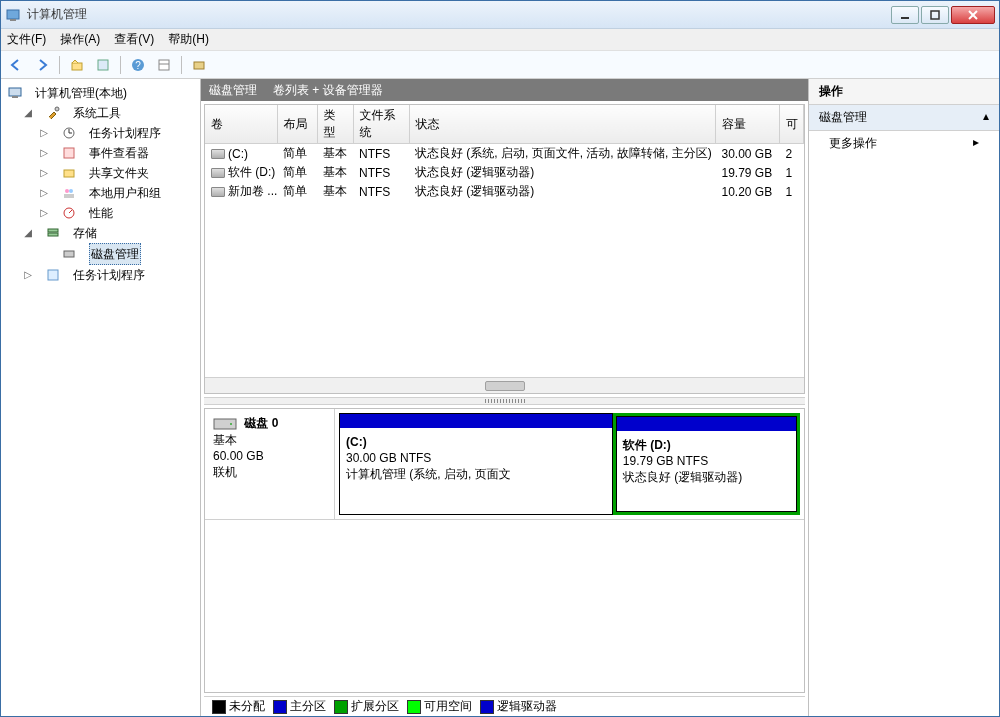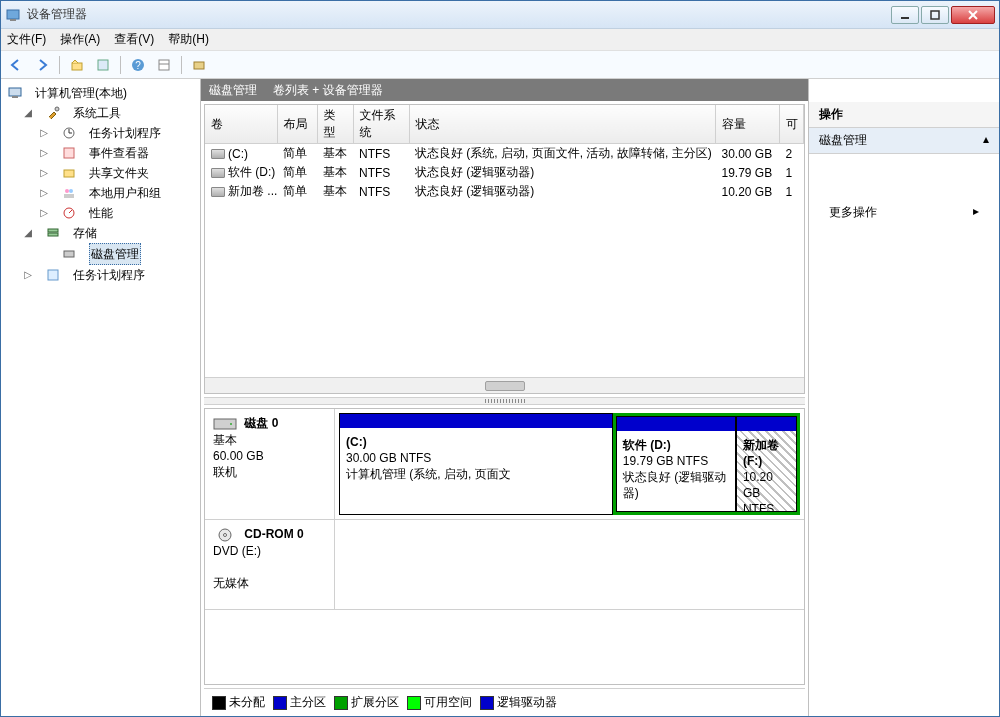--- a/index.html
+++ b/index.html
@@ -40,42 +40,42 @@
 .disk-label-cell { width: 130px; padding: 6px 8px; border-right: 1px solid #d0d0d0; font-size: 12px; line-height: 16px; }
 .disk-label-cell .dicon { width: 24px; height: 16px; display: inline-block; vertical-align: middle; margin-right: 4px; }
 .disk-parts { flex: 1; display: flex; padding: 4px; gap: 0; }
 .part { border: 1px solid #000; flex: 1; position: relative; margin: 0; }
 .part .part-header { height: 14px; background: #0000cc; }
 .part.primary .part-header { background: #0000cc; }
 .part .part-body { padding: 6px 6px; font-size: 12px; line-height: 16px; height: 80px; overflow: hidden; }
 .ext-group { border: 3px solid #00a000; display: flex; flex: 2; }
 .ext-group .part { border: 1px solid #000; }
 .hatched { background: repeating-linear-gradient(45deg, #fff 0, #fff 4px, #c0c0c0 4px, #c0c0c0 6px); }
-.legend { height: 28px; border-top: 1px solid #d0d0d0; display: flex; align-items: center; padding: 0 8px; gap: 8px; font-size: 12px; margin: 0 3px; }
+.legend { height: 20px; border-top: 1px solid #d0d0d0; display: flex; align-items: center; padding: 0 8px; gap: 8px; font-size: 12px; margin: 0 3px; }
 .legend .sw { width: 14px; height: 14px; display: inline-block; border: 1px solid #333; vertical-align: middle; margin-right: 3px; }
 .actions-pane { width: 190px; padding: 0; }
-.actions-pane .hdr { background: #f5f5f5; border-bottom: 1px solid #d0d0d0; padding: 4px 10px; font-size: 12px; font-weight: bold; margin-top: 23px; }
+.actions-pane .hdr { background: #f5f5f5; border-bottom: 1px solid #d0d0d0; padding: 4px 10px; font-size: 12px; font-weight: bold; }
 .actions-pane .sub { background: #e6eef7; padding: 4px 10px; font-size: 12px; display: flex; justify-content: space-between; border-bottom: 1px solid #d0d0d0; }
-.actions-pane .item { padding: 4px 20px; font-size: 12px; display: flex; justify-content: space-between; margin-top: 46px; }
+.actions-pane .item { padding: 4px 20px; font-size: 12px; display: flex; justify-content: space-between; }
 .hscroll { position: absolute; bottom: 0; left: 0; right: 0; height: 16px; background: #f0f0f0; border-top: 1px solid #d0d0d0; display: flex; align-items: center; justify-content: center; }
 .hscroll .thumb { width: 40px; height: 10px; background: #d0d0d0; border: 1px solid #a0a0a0; border-radius: 2px; }
 </style>
 </head>
 <body>
 
 <div class="window">
 
   <div class="titlebar">
     <span class="titlebar-icon">
       <svg width="16" height="16">
           <rect x="2" y="3" width="12" height="9" fill="#6fa8dc" stroke="#3a6ea5"></rect>
           <rect x="5" y="12" width="6" height="2" fill="#888"></rect>
         </svg>
     </span>
-    <span class="titlebar-title">设备管理器</span>
+    <span class="titlebar-title">计算机管理</span>
     <div class="window-controls">
       <div class="win-btn">
           <svg width="10" height="10">
             <line x1="1" y1="8" x2="9" y2="8" stroke="#333" stroke-width="2"></line>
           </svg>
         </div>
       <div class="win-btn">
           <svg width="10" height="10">
             <rect x="1" y="1" width="8" height="8" fill="none" stroke="#333" stroke-width="1.5"></rect>
           </svg>
@@ -363,44 +363,24 @@
             </div>
             <div class="ext-group">
               <div class="part" style="flex:2">
                 <div class="part-header" style="background:#0000cc"></div>
                 <div class="part-body">
                   <b>软件  (D:)</b><br>
                   <span>19.79 GB NTFS</span><br>
                   <span>状态良好 (逻辑驱动器)</span>
                 </div>
               </div>
-              <div class="part" style="flex:1">
-                <div class="part-header" style="background:#0000cc"></div>
-                <div class="part-body hatched">
-                  <b>新加卷  (F:)</b><br>
-                  <span>10.20 GB NTFS</span><br>
-                  
-                </div>
-              </div>
             </div>
           </div>
         </div>
 
-        <div class="disk-row" style="min-height:90px">
-          <div class="disk-label-cell">
-            <span class="dicon"><svg width="24" height="16">
-                  <circle cx="12" cy="8" r="6" fill="#e8e8e8" stroke="#666"></circle>
-                  <circle cx="12" cy="8" r="1.5" fill="#fff" stroke="#666"></circle>
-                </svg></span>
-            <b>CD-ROM 0</b><br>
-            <span>DVD (E:)</span><br><br>
-            <span>无媒体</span>
-          </div>
-          <div class="disk-parts"></div>
-        </div>
       </div>
 
       <div class="legend">
         <span><span class="sw" style="background:#000"></span><span>未分配</span></span>
         <span><span class="sw" style="background:#0000cc"></span><span>主分区</span></span>
         <span><span class="sw" style="background:#00a000"></span><span>扩展分区</span></span>
         <span><span class="sw" style="background:#00ff00"></span><span>可用空间</span></span>
         <span><span class="sw" style="background:#0000cc"></span><span>逻辑驱动器</span></span>
       </div>
     </div>

